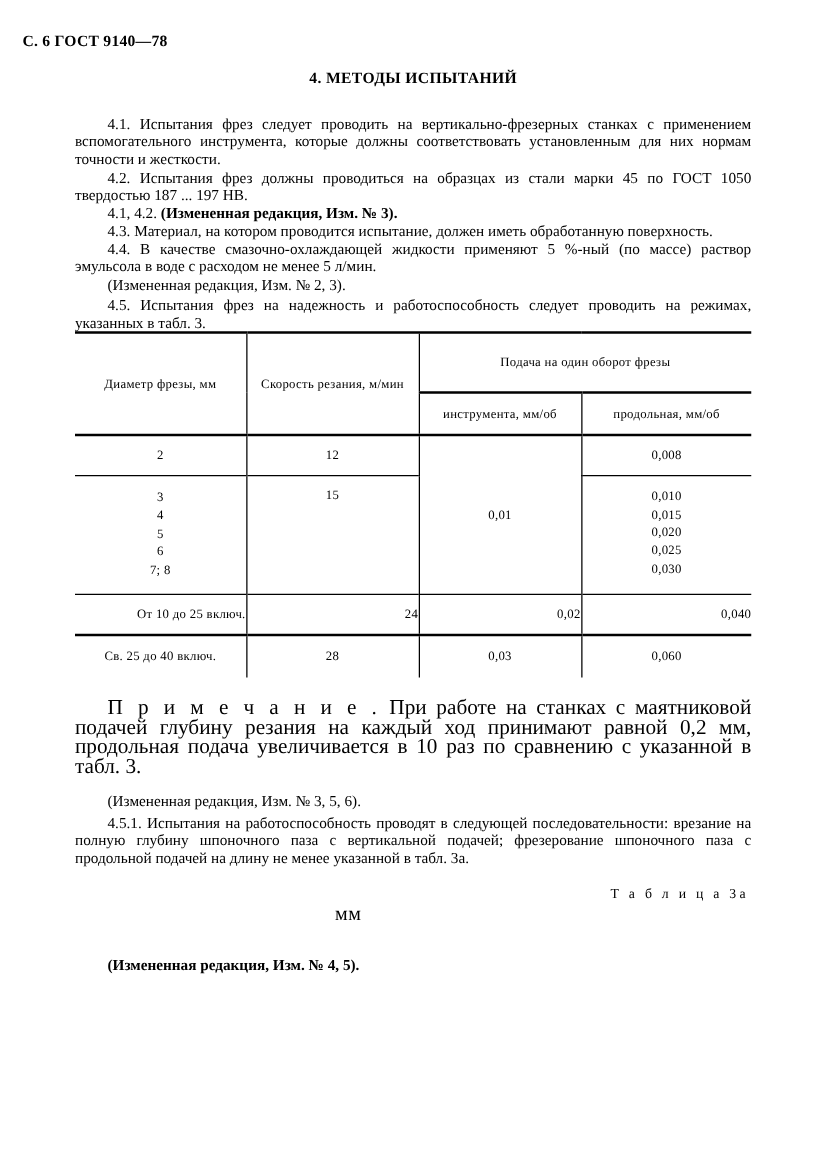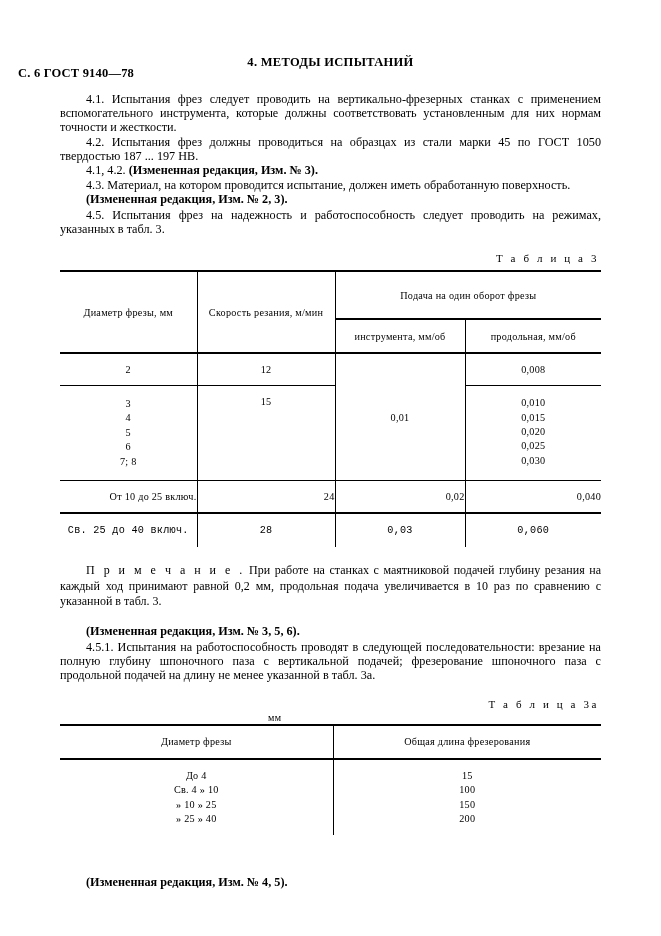--- a/index.html
+++ b/index.html
@@ -24,21 +24,20 @@
     padding: 0;
   }
   .page-header {
     position: absolute;
     left: 18px;
     top: 26px;
     font-size: 12.5px;
     font-weight: bold;
     letter-spacing: 0.2px;
     white-space: nowrap;
-    margin-top: 40px;
   }
   .content {
     position: absolute;
     left: 60px;
     top: 55px;
     width: 541px;
   }
   h1.section-title {
     font-size: 12.5px;
     font-weight: bold;
@@ -53,33 +52,33 @@
     text-align: justify;
     text-indent: 26px;
     text-justify: inter-word;
     hyphens: none;
   }
   p.bold-note {
     margin: 0 0 0.5px 0;
     font-size: 12.2px;
     line-height: 15.6px;
     text-indent: 26px;
-    font-weight: bold;
+    font-weight: normal;
   }
   .mixed-bold b { font-weight: bold; }
 
   .tbl-label {
     font-size: 11px;
     text-align: right;
     letter-spacing: 2.6px;
     margin: 16px 0 6px 0;
     padding-right: 2px;
   }
   .unit-label {
-    font-size: 10px;
+    font-size: 16px;
     margin: -4px 0 1px 0;
     padding-left: 208px;
     letter-spacing: 0.4px;
   }
 
   table.gost {
     border-collapse: collapse;
     width: 541px;
     table-layout: fixed;
     font-size: 10.2px;
@@ -100,40 +99,40 @@
   .top-rule   { border-top: 2.2px solid #000; }
   .mid-rule   { border-top: 1px solid #000; }
   .heavy-rule { border-top: 2.2px solid #000; }
   .vline-r    { border-right: 1px solid #000000; }
 
   .t3 .hdr-main  { height: 46px; }
   .t3 .hdr-sub   { height: 32px; }
   .t3 .row-a     { height: 31px; }
   .t3 .row-b     { height: 84px; }
   .t3 .row-c     { height: 31px; text-align: right; }
-  .t3 .row-d     { height: 33px; font-family: Liberation Mono, monospace; }
+  .t3 .row-d     { height: 33px; }
 
   .stack { line-height: 14.4px; }
 
   
   .t3a .d1 { width: 273px; }
   .t3a .d2 { width: 268px; }
   .t3a .hdr { height: 32px; }
   .t3a .body { height: 66px; vertical-align: top; padding-top: 9px; }
 
   .note-block {
     margin-top: 16px;
-    font-size: 12px;
+    font-size: 17px;
     line-height: 15.6px;
     text-align: justify;
     text-indent: 26px;
   }
   .spaced { letter-spacing: 2.2px; }
   .final-note {
-    margin-top: 40px;
+    margin-top: 24px;
     font-size: 12.2px;
     font-weight: bold;
     text-indent: 26px;
   }
   .gap-md { height: 14px; }
 </style>
 </head>
 <body>
 
 <div class="page">
@@ -145,26 +144,26 @@
     <h1 class="section-title">4. МЕТОДЫ ИСПЫТАНИЙ</h1>
 
     <p class="para">4.1. Испытания фрез следует проводить на вертикально-фрезерных станках с применением вспомогательного инструмента, которые должны соответствовать установленным для них нормам точности и жесткости.</p>
 
     <p class="para">4.2. Испытания фрез должны проводиться на образцах из стали марки 45 по ГОСТ 1050 твердостью 187 ... 197 НВ.</p>
 
     <p class="para mixed-bold"><span>4.1, 4.2. </span><b>(Измененная редакция, Изм. № 3).</b></p>
 
     <p class="para">4.3. Материал, на котором проводится испытание, должен иметь обработанную поверхность.</p>
 
+    <p class="para">4.4. В качестве смазочно-охлаждающей жидкости применяют 5 %-ный (по массе) раствор эмульсола в воде с расходом не менее 5 л/мин.</p>
 
     <p class="bold-note">(Измененная редакция, Изм. № 2, 3).</p>
 
     <p class="para">4.5. Испытания фрез на надежность и работоспособность следует проводить на режимах, указанных в табл. 3.</p>
 
-    <div class="tbl-label">Т а б л и ц а   3</div>
 
     <table class="gost t3">
       <colgroup>
         <col class="c1">
           <col class="c2">
           <col class="c3">
           <col class="c4">
       </colgroup>
       <tbody>
         <tr>
@@ -219,39 +218,17 @@
     <div class="gap-md"></div>
 
     <p class="bold-note">(Измененная редакция, Изм. № 3, 5, 6).</p>
 
     <p class="para">4.5.1. Испытания на работоспособность проводят в следующей последовательности: врезание на полную глубину шпоночного паза с вертикальной подачей; фрезерование шпоночного паза с продольной подачей на длину не менее указанной в табл. 3а.</p>
 
     <div class="tbl-label">Т а б л и ц а   3а</div>
 
     <div class="unit-label">мм</div>
 
-    <table class="gost t3a">
-      <colgroup>
-        <col class="d1">
-          <col class="d2">
-      </colgroup>
-      <tbody>
-        <tr>
-          <td class="top-rule vline-r hdr">Диаметр фрезы</td>
-          <td class="top-rule hdr">Общая длина фрезерования</td>
-        </tr>
-        <tr>
-          <td class="heavy-rule vline-r body stack" style="white-space:pre-line;">До 4
-Св. 4  »  10
-»   10  »  25
-»   25  »  40</td>
-          <td class="heavy-rule body stack" style="white-space:pre-line;">15
-100
-150
-200</td>
-        </tr>
-      </tbody>
-    </table>
 
     <p class="final-note">(Измененная редакция, Изм. № 4, 5).</p>
 
   </div>
 </div>
 
 </body></html>

